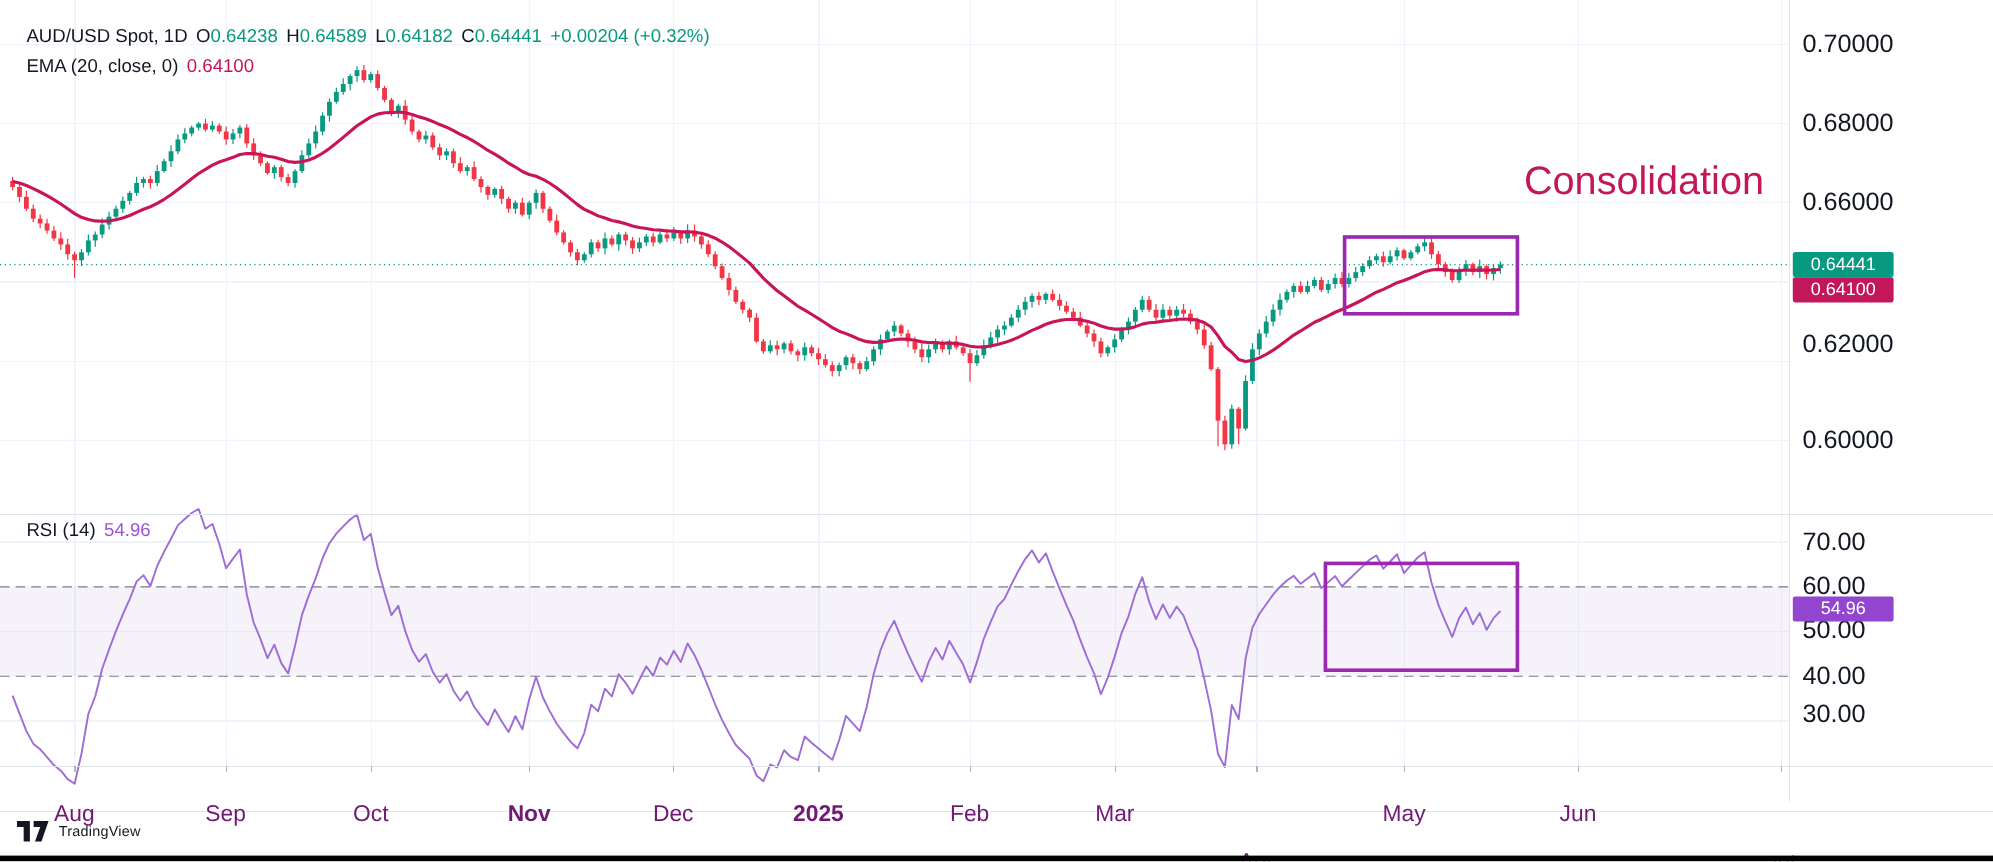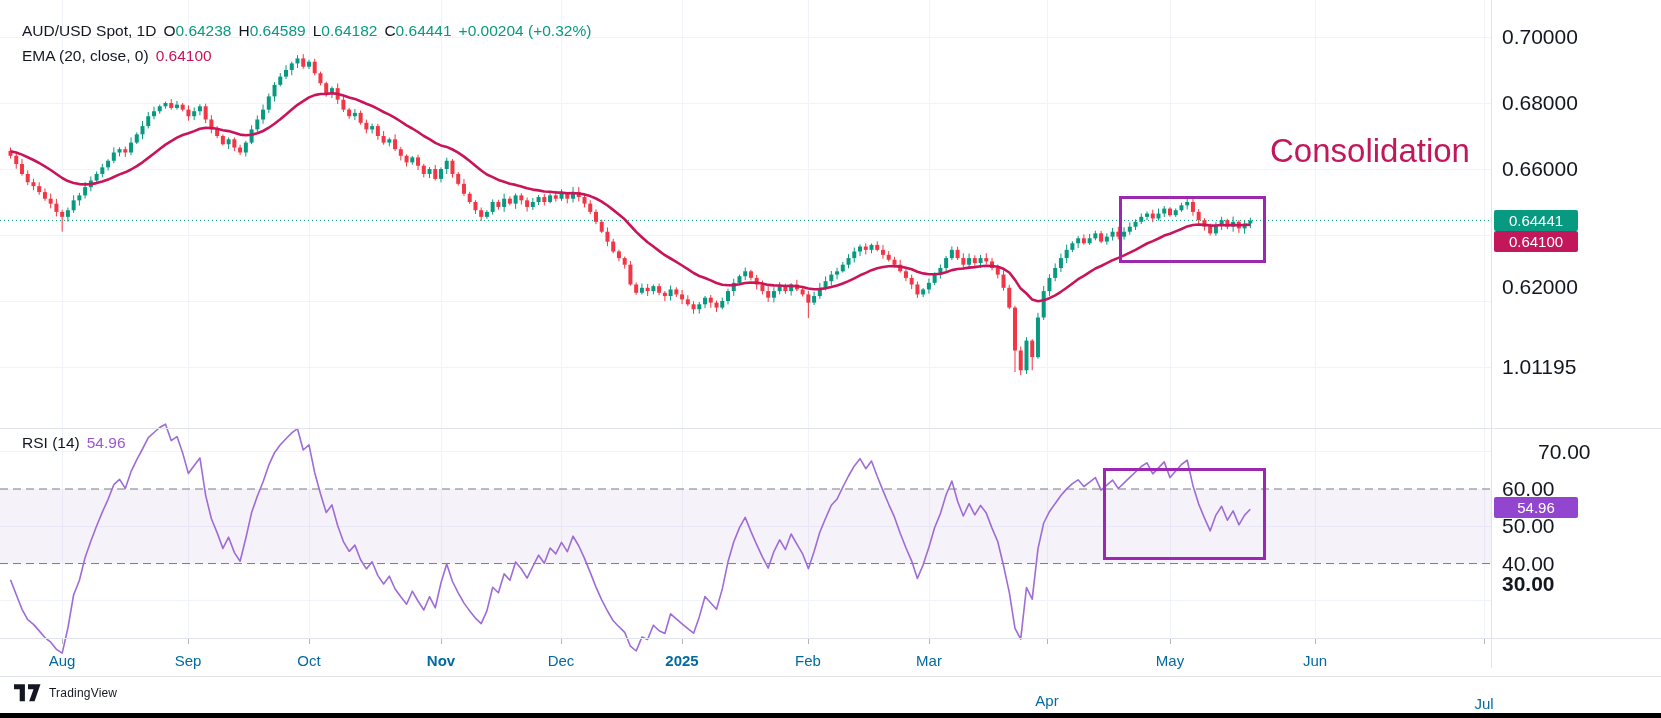--- a/index.html
+++ b/index.html
@@ -10,21 +10,21 @@
   .hdr .sym{color:#131722;}
   .hdr .pfx{color:#131722;}
   .hdr .val{color:#089981;}
   .hdr .chg{color:#089981;}
   .hdr .emaval{color:#C9145A;}
   #hdr1{top:22px;}
   #hdr2{top:47px;}
   #rsi-hdr{top:434px;}
   #rsi-hdr .rsival{color:#9E55D5;}
   .axis-label{position:absolute;left:1502px;font-size:21px;color:#131722;line-height:20px;}
-  .month-label{position:absolute;width:60px;top:652px;text-align:center;font-size:15px;color:#0369a1;}
+  .month-label{position:absolute;width:60px;top:668px;text-align:center;font-size:19px;color:#701a75;}
   .month-label.bold{font-weight:bold;}
   .badge{position:absolute;left:1494px;width:84px;height:21px;border-radius:2px;
          color:#fff;font-size:15px;display:flex;align-items:center;justify-content:center;}
   #badge-price{top:210px;background:#089981;}
   #badge-ema{top:231px;background:#C2185B;}
   #badge-rsi{top:497px;background:#9245CE;}
   .anno-box{position:absolute;border:3px solid #9C27B0;background:transparent;}
   #box-price{left:1119px;top:196px;width:141px;height:61px;}
   #box-rsi{left:1103px;top:468px;width:157px;height:86px;}
   #consolidation{position:absolute;left:1270px;top:132px;font-size:33px;color:#C2185B;white-space:nowrap;}
@@ -546,28 +546,28 @@
   <div class="hdr" id="rsi-hdr">
     <span class="sym">RSI (14)</span>
     <span class="rsival">54.96</span>
   </div>
 
   <div id="price-axis">
       <div class="axis-label" style="top: 27px;">0.70000</div>
       <div class="axis-label" style="top: 93px;">0.68000</div>
       <div class="axis-label" style="top: 159px;">0.66000</div>
       <div class="axis-label" style="top: 277px;">0.62000</div>
-      <div class="axis-label" style="top: 357px;">1.01195</div>
+      <div class="axis-label" style="top: 357px;">0.60000</div>
     </div>
   <div id="rsi-axis">
-      <div class="axis-label" style="top: 441.725px; margin-left: 36px;">70.00</div>
+      <div class="axis-label" style="top: 441.725px;">70.00</div>
       <div class="axis-label" style="top: 479px;">60.00</div>
       <div class="axis-label" style="top: 516.275px;">50.00</div>
       <div class="axis-label" style="top: 553.55px;">40.00</div>
-      <div class="axis-label" style="top: 574px; font-weight: bold;">30.00</div>
+      <div class="axis-label" style="top: 586px;">30.00</div>
     </div>
   <div id="time-axis">
       <div class="month-label" style="left: 32px;">Aug</div>
       <div class="month-label" style="left: 158px;">Sep</div>
       <div class="month-label" style="left: 279px;">Oct</div>
       <div class="month-label" style="left: 411px; font-weight: bold;">Nov</div>
       <div class="month-label" style="left: 531px;">Dec</div>
       <div class="month-label bold" style="left: 652px;">2025</div>
       <div class="month-label" style="left: 778px;">Feb</div>
       <div class="month-label" style="left: 899px; text-align: center;">Mar</div>

